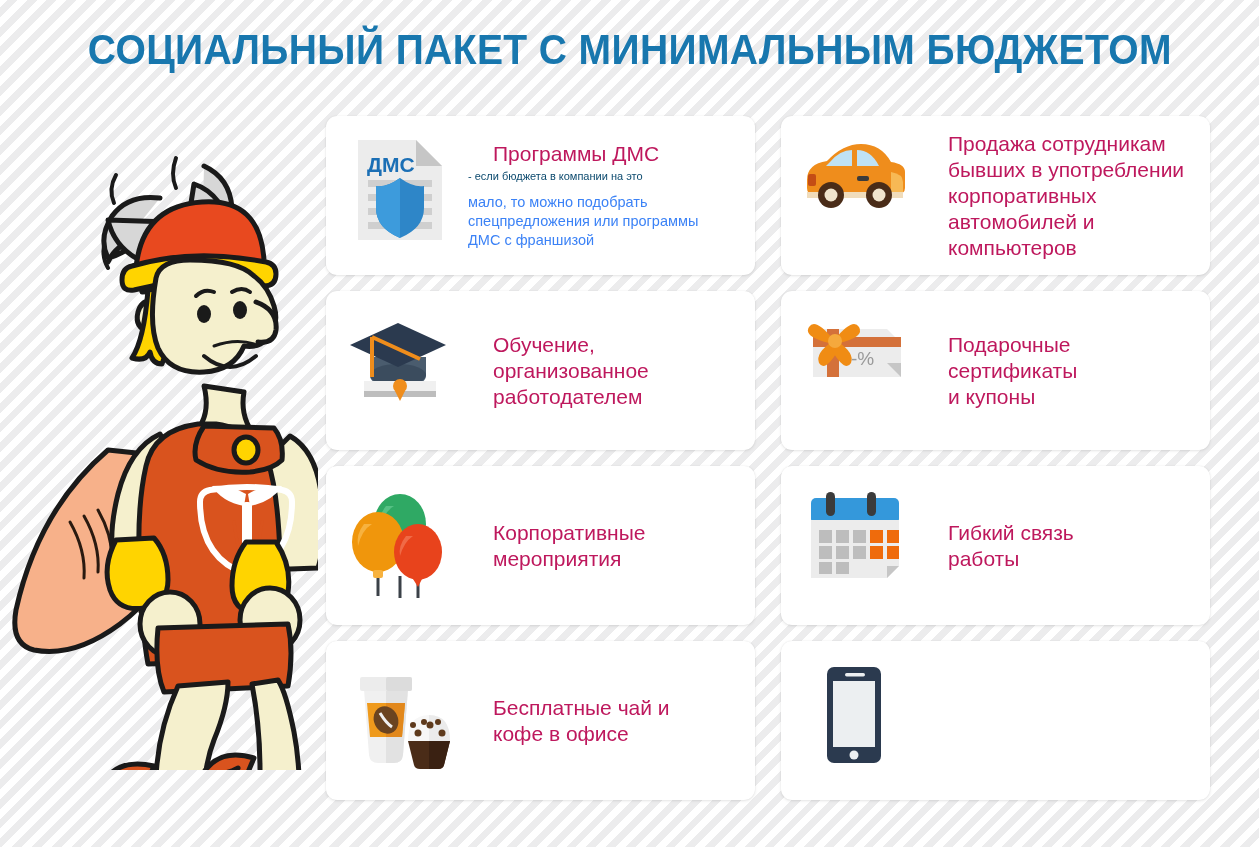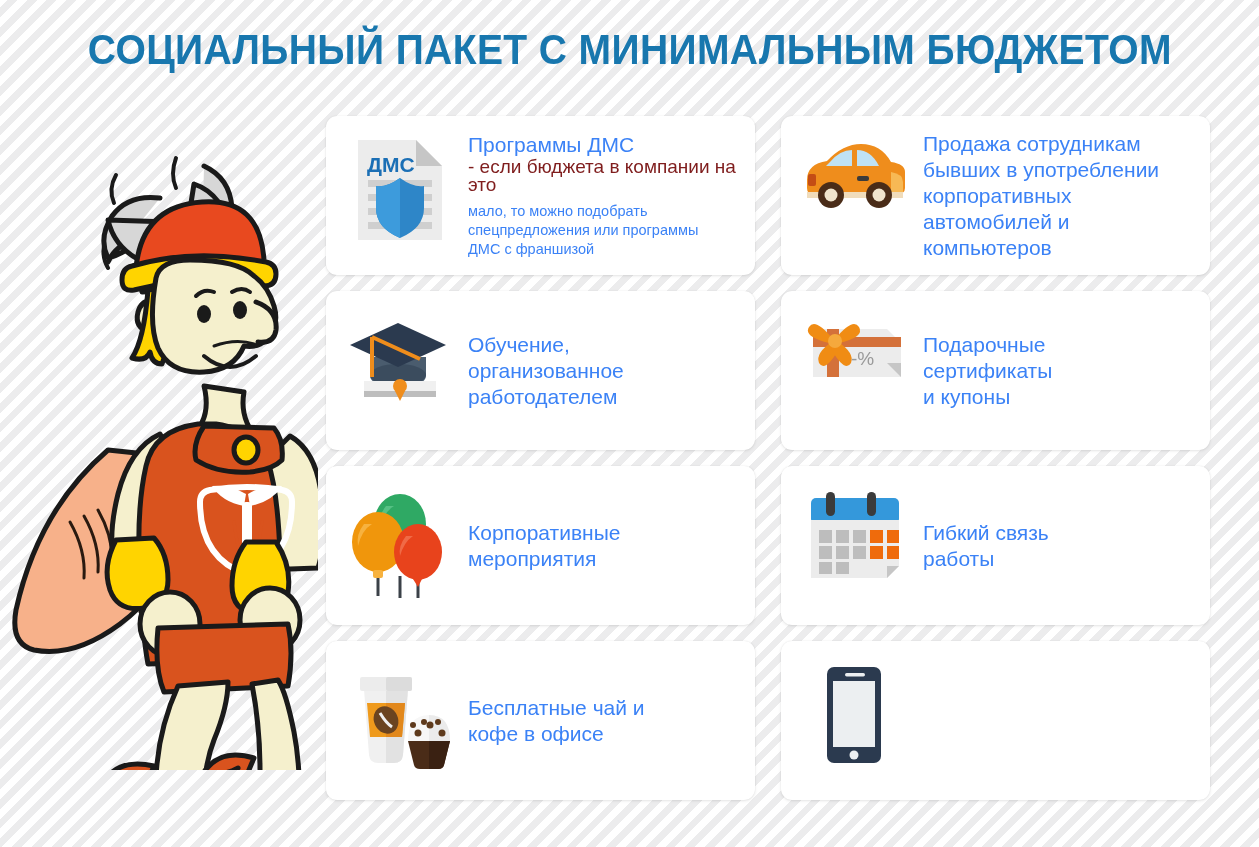--- a/index.html
+++ b/index.html
@@ -88,28 +88,29 @@
     justify-content: center;
   }
   .card-icon svg { display: block; }
   .card-text {
     flex: 1 1 auto;
     padding-left: 12px;
   }
   .card-title {
     font-size: 21px;
     line-height: 26px;
-    color: #3b82f6;
+    color: #be185d;
     font-weight: normal;
     white-space: pre-line;
+    margin-left: 25px;
   }
   .card-sub {
-    font-size: 19px;
+    font-size: 11px;
     line-height: 18px;
-    color: #7f1d1d;
+    color: #0c4a6e;
     white-space: pre-line;
   }
   .card-body {
     font-size: 14.5px;
     line-height: 19px;
     color: #3b82f6;
     margin-top: 8px;
     white-space: pre-line;
   }
 </style>

